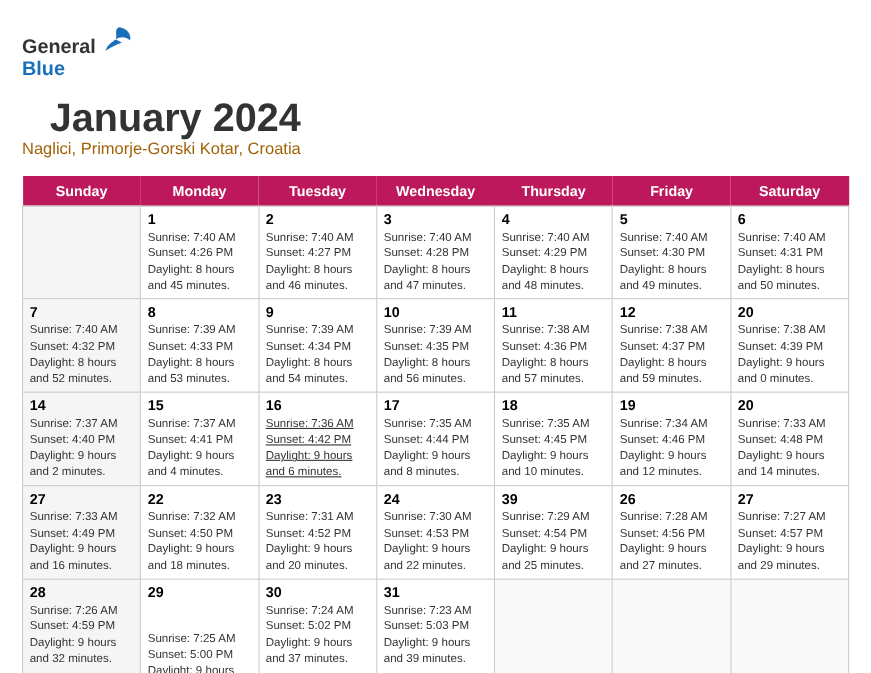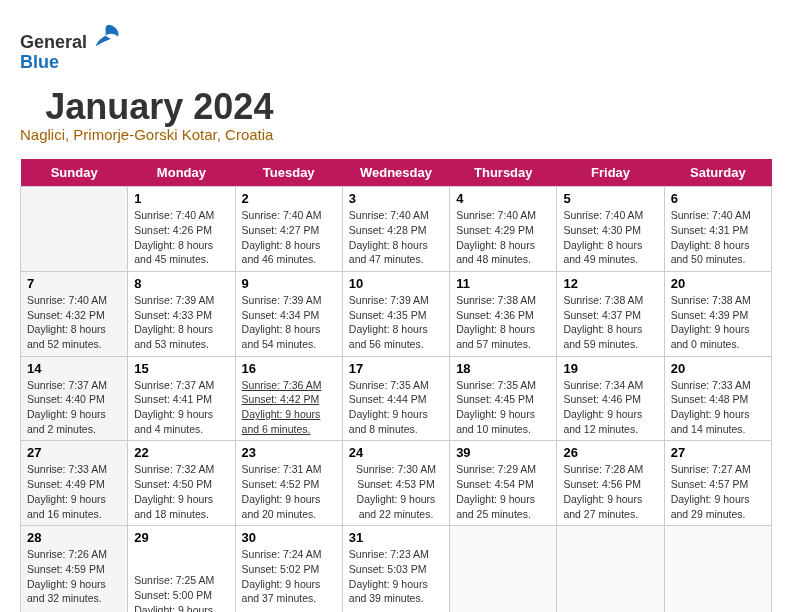--- a/index.html
+++ b/index.html
@@ -291,21 +291,21 @@
         </td>
         <td>
           <span class="day-num">23</span>
           <div class="day-info" style="white-space: pre-line;">Sunrise: 7:31 AM
 Sunset: 4:52 PM
 Daylight: 9 hours
 and 20 minutes.</div>
         </td>
         <td>
           <span class="day-num">24</span>
-          <div class="day-info" style="white-space: pre-line; text-align: center;">Sunrise: 7:30 AM
+          <div class="day-info" style="white-space: pre-line;">Sunrise: 7:30 AM
 Sunset: 4:53 PM
 Daylight: 9 hours
 and 22 minutes.</div>
         </td>
         <td>
           <span class="day-num">39</span>
           <div class="day-info" style="white-space: pre-line;">Sunrise: 7:29 AM
 Sunset: 4:54 PM
 Daylight: 9 hours
 and 25 minutes.</div>

